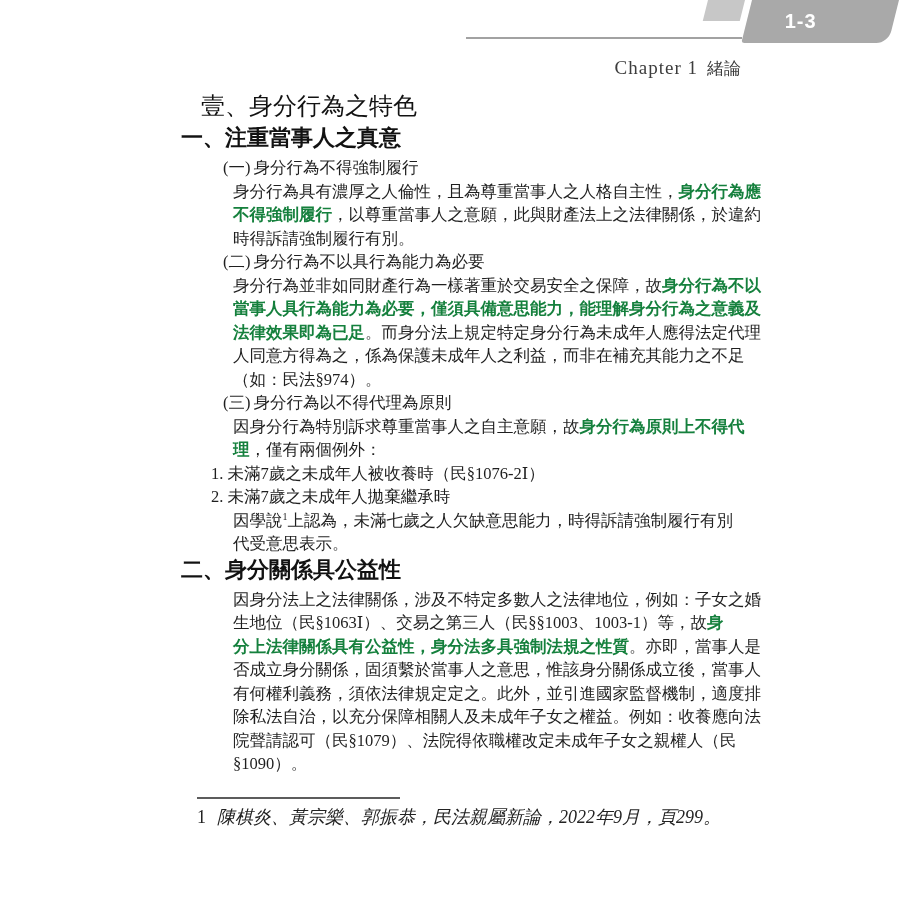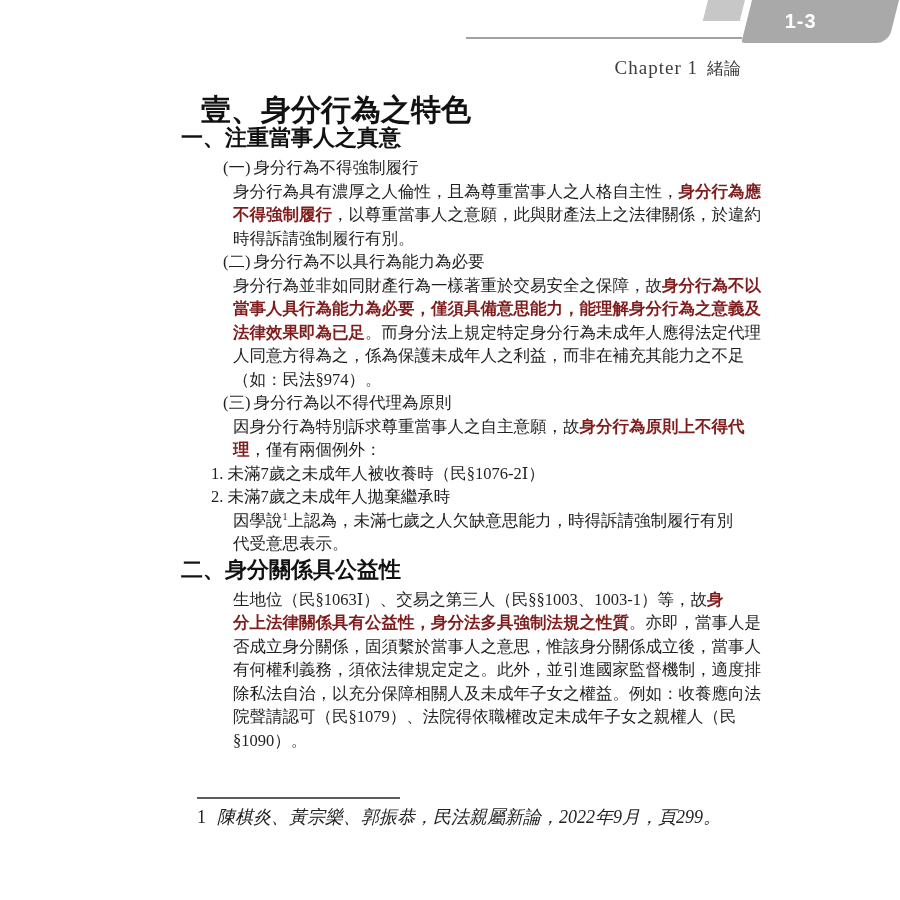--- a/index.html
+++ b/index.html
@@ -36,38 +36,38 @@
   .hdr-tab .pg{
     display:inline-block;transform:skewX(14deg);
     font-family:"Liberation Sans","DejaVu Sans",sans-serif;
     font-size:20px;font-weight:700;color:#ffffff;
     line-height:43px;padding-left:38px;letter-spacing:1px;
   }
   
   .page-title{
     position:absolute;top:90px;left:201px;
     font-family:"Liberation Sans","DejaVu Sans",sans-serif;
-    font-size:30px;font-weight:700;color:#121212;white-space:nowrap;
+    font-size:24px;font-weight:400;color:#121212;white-space:nowrap;
   }
   
   .content{position:absolute;top:126px;left:181px;width:580px;}
   .sec-head{
     font-family:"Liberation Sans","DejaVu Sans",sans-serif;
     font-size:22px;font-weight:700;color:#121212;
     line-height:24px;height:24px;margin:0 0 6px 0;white-space:nowrap;
   }
   .sec-head.second{margin-top:2px;}
   .line{
     font-size:16.5px;line-height:23.5px;height:23.5px;white-space:nowrap;
   }
   .item-head{margin-left:42px;}
   .item-head .marker{margin-right:3px;}
   .body-line{margin-left:52px;}
   .list-line{margin-left:30px;}
-  .line b{font-weight:700;color:#7f1d1d;}
+  .line b{font-weight:700;color:#15803d;}
   .line sup{font-size:10px;line-height:0;vertical-align:super;}
   
   .fn-rule{
     position:absolute;top:797px;left:197px;width:203px;height:2px;background:#5c5c5c;
   }
   .fn-line{
     position:absolute;top:806px;left:197px;white-space:nowrap;
     font-style:italic;font-size:18px;color:#222222;line-height:22px;
   }
   .fn-line .fn-num{font-style:normal;display:inline-block;width:20px;}
@@ -110,20 +110,21 @@
     <span class="marker">(三)</span><span>身分行為以不得代理為原則</span>
   </div>
   <div class="line body-line"><span>因身分行為特別訴求尊重當事人之自主意願，故</span><b>身分行為原則上不得代</b></div>
   <div class="line body-line"><b>理</b><span>，僅有兩個例外：</span></div>
   <div class="line list-line"><span>1. 未滿7歲之未成年人被收養時（民§1076-2Ⅰ）</span></div>
   <div class="line list-line"><span>2. 未滿7歲之未成年人拋棄繼承時</span></div>
   <div class="line body-line"><span>因學說</span><sup>1</sup><span>上認為，未滿七歲之人欠缺意思能力，時得訴請強制履行有別</span></div>
   <div class="line body-line"><span>代受意思表示。</span></div>
 
   <div class="sec-head second">二、身分關係具公益性</div>
+  <div class="line body-line"><span>因身分法上之法律關係，涉及不特定多數人之法律地位，例如：子女之婚</span></div>
   <div class="line body-line"><span>生地位（民§1063Ⅰ）、交易之第三人（民§§1003、1003-1）等，故</span><b>身</b></div>
   <div class="line body-line"><b>分上法律關係具有公益性，身分法多具強制法規之性質</b><span>。亦即，當事人是</span></div>
   <div class="line body-line"><span>否成立身分關係，固須繫於當事人之意思，惟該身分關係成立後，當事人</span></div>
   <div class="line body-line"><span>有何權利義務，須依法律規定定之。此外，並引進國家監督機制，適度排</span></div>
   <div class="line body-line"><span>除私法自治，以充分保障相關人及未成年子女之權益。例如：收養應向法</span></div>
   <div class="line body-line"><span>院聲請認可（民§1079）、法院得依職權改定未成年子女之親權人（民</span></div>
   <div class="line body-line"><span>§1090）。</span></div>
 
 </div>
 

